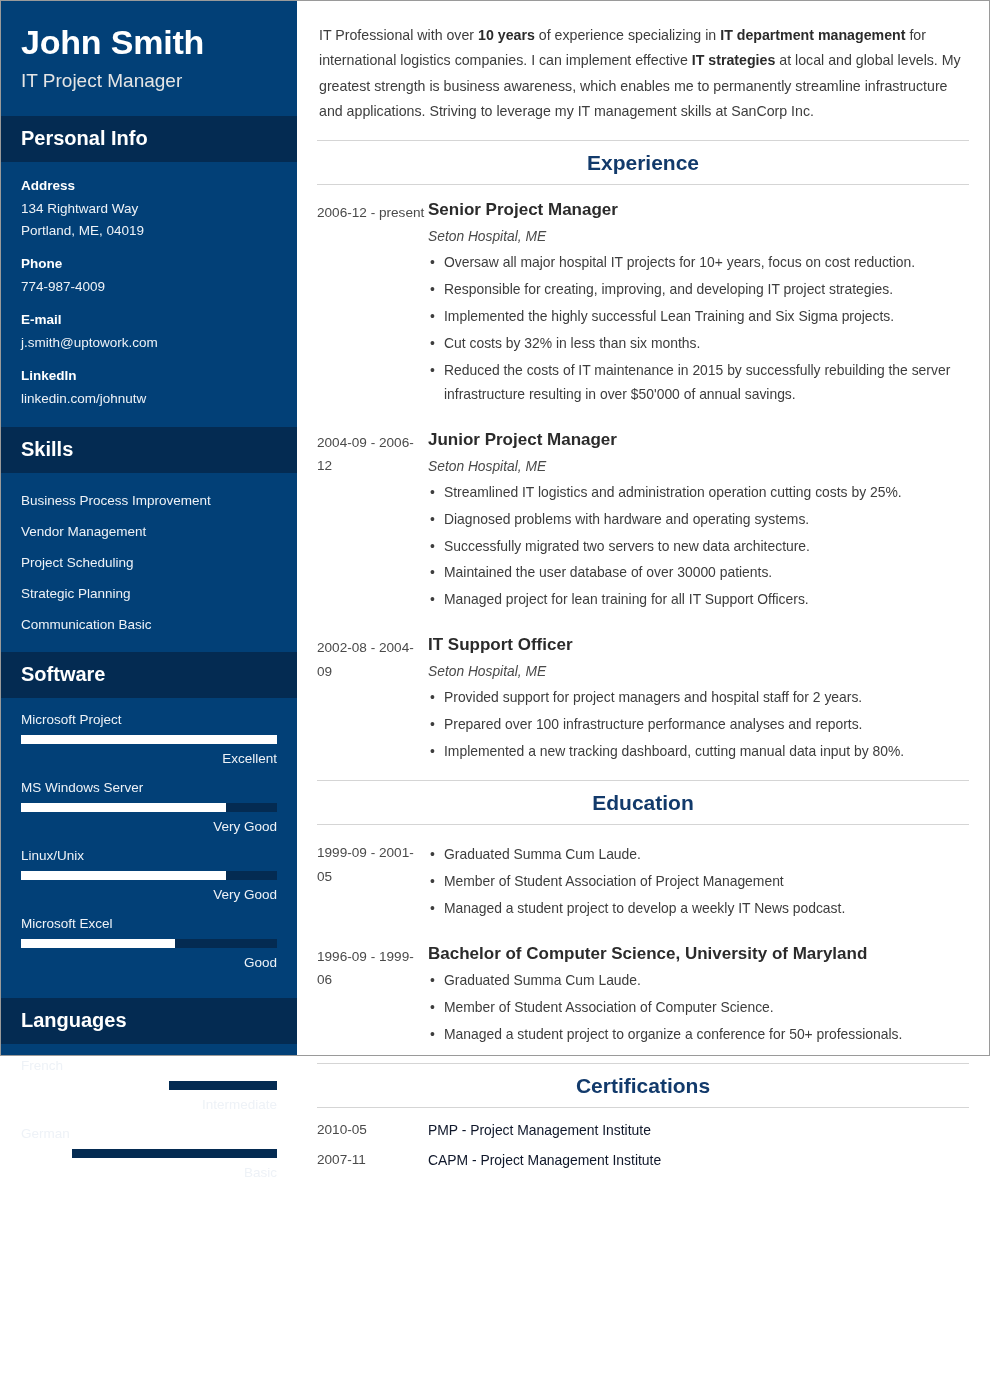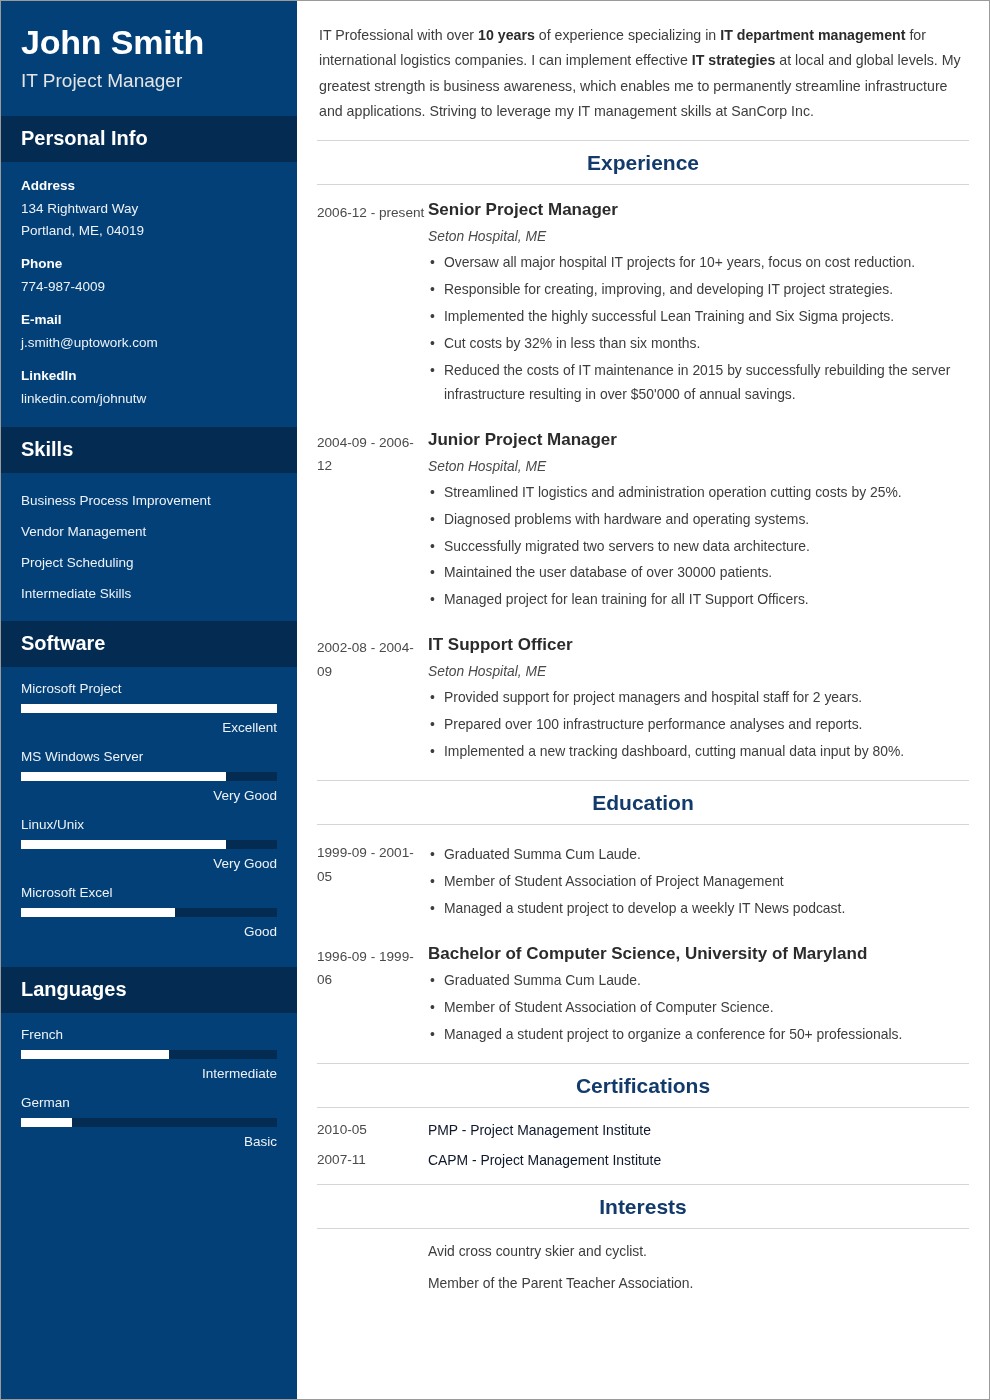--- a/index.html
+++ b/index.html
@@ -7,21 +7,21 @@
   body {
     width: 990px;
     height: 1400px;
     font-family: "Liberation Sans", sans-serif;
     background: #ffffff;
     overflow: hidden;
   }
 
   .page {
     width: 990px;
-    height: 1400px;
+    height: 1056px;
     display: flex;
     border: 1px solid #9a9a9a;
     background: #ffffff;
   }
 
   
   .sidebar {
     width: 296px;
     flex: 0 0 296px;
     background: #024077;
@@ -238,21 +238,22 @@
       </div>
     </div>
 
     <div class="band">
       <div class="band-title">Skills</div>
     </div>
     <div class="skill-list">
       <div class="skill-item">Business Process Improvement</div>
       <div class="skill-item">Vendor Management</div>
       <div class="skill-item">Project Scheduling</div>
-      <div class="skill-item">Intermediate Skills</div>
+      <div class="skill-item">Strategic Planning</div>
+      <div class="skill-item">Communication Basic</div>
     </div>
 
     <div class="band">
       <div class="band-title">Software</div>
     </div>
     <div class="rate-list">
       <div class="rate-item">
         <div class="rate-name">Microsoft Project</div>
         <div class="rate-track">
           <div class="rate-fill" style="width: 100%;"></div>
@@ -393,28 +394,15 @@
       <div class="cert-row">
         <div class="cert-date">2010-05</div>
         <div class="cert-text">PMP - Project Management Institute</div>
       </div>
       <div class="cert-row">
         <div class="cert-date">2007-11</div>
         <div class="cert-text">CAPM - Project Management Institute</div>
       </div>
     </section>
 
-    <section class="section">
-      <div class="sec-head">
-        <div class="sec-title">Interests</div>
-      </div>
-      <div class="interest-row">
-        <div class="interest-gap"></div>
-        <div class="interest-text">Avid cross country skier and cyclist.</div>
-      </div>
-      <div class="interest-row">
-        <div class="interest-gap"></div>
-        <div class="interest-text">Member of the Parent Teacher Association.</div>
-      </div>
-    </section>
 
   </main>
 </div>
 
 </body></html>

